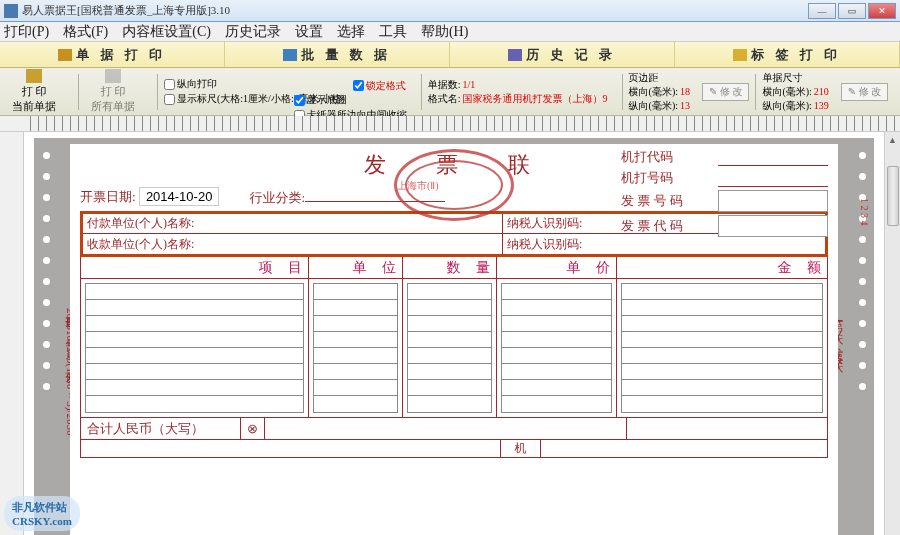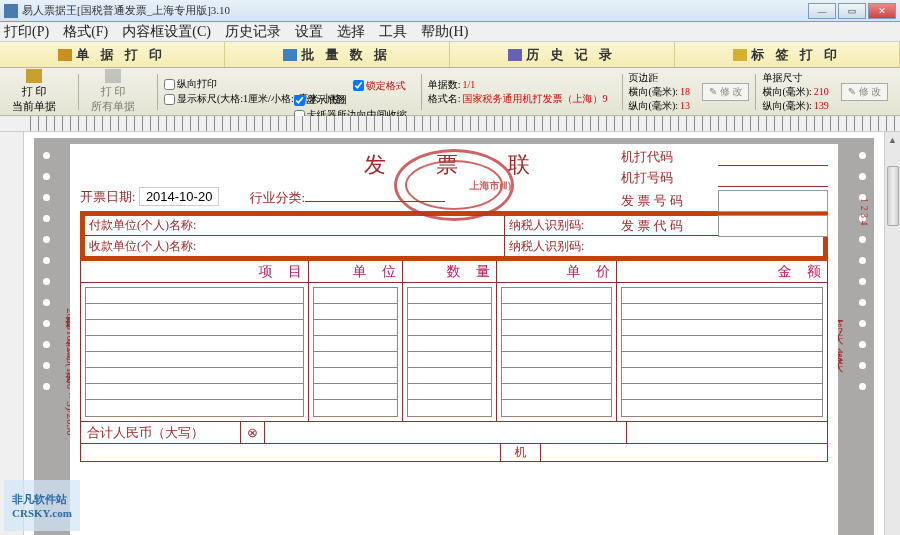--- a/index.html
+++ b/index.html
@@ -34,50 +34,50 @@
 .canvas { position: absolute; left: 24px; top: 132px; right: 16px; bottom: 0; overflow: hidden; background: #fff; }
 .invoice { position: absolute; left: 10px; top: 6px; width: 840px; height: 420px; background: #aaa9a7; }
 .perfs { position: absolute; top: 0; bottom: 0; width: 24px; }
 .perfs.left { left: 0; } .perfs.right { right: 0; }
 .perfs i { display: block; width: 7px; height: 7px; background: #fff; border-radius: 50%; margin: 14px auto; }
 .inv-body { position: absolute; left: 36px; right: 36px; top: 6px; bottom: 6px; background: #fff; padding: 6px 10px; }
 .inv-title { text-align: center; font-size: 22px; color: #a0282a; letter-spacing: 3px; font-weight: bold; position: relative; line-height: 1.6; }
 .inv-sub { text-align: center; font-size: 22px; color: #a0282a; letter-spacing: 14px; font-weight: normal; }
 .stamp { position: absolute; left: 50%; top: 5px; transform: translateX(-50%); width: 120px; height: 72px; border: 3px solid #c03030; border-radius: 50%; opacity: 0.75; pointer-events: none; }
 .stamp::after { content: ""; position: absolute; left: 8px; right: 8px; top: 8px; bottom: 8px; border: 2px solid #c03030; border-radius: 50%; }
-.stamp-txt { position: absolute; left: 0; right: 0; top: 27px; text-align: right; font-size: 10px; color: #c03030; font-weight: bold; }
+.stamp-txt { position: absolute; left: 0; right: 0; top: 27px; text-align: left; font-size: 10px; color: #c03030; }
 .top-right { position: absolute; right: 10px; top: 4px; font-size: 13px; color: #a0282a; }
 .top-right .row { display: flex; align-items: center; margin-bottom: 3px; gap: 27px; }
 .top-right .lbl { width: 70px; }
 .top-right .fld { width: 110px; height: 18px; border-bottom: 1px solid #a0282a; }
 .top-right .fld.box { border: 1px solid #999; height: 22px; background: #fff; }
 .date-row { display: flex; align-items: center; font-size: 13px; color: #a0282a; margin-top: 6px; gap: 30px; }
 .date-row .val { color: #000; font-family: Arial; border: 1px solid #ccc; padding: 1px 6px; background: #fff; }
 .date-row .blank { display: inline-block; width: 140px; border-bottom: 1px solid #a0282a; height: 16px; }
-.info-box { border: 5px solid #c2410c; margin-top: 4px; }
+.info-box { border: 3px solid #c2410c; margin-top: 4px; }
 .info-row { display: flex; border-bottom: 1px solid #a0282a; height: 20px; font-size: 12px; color: #a0282a; }
 .info-row:last-child { border-bottom: none; }
 .info-cell { border-right: 1px solid #a0282a; padding: 1px 4px; display: flex; align-items: center; }
 .info-cell:last-child { border-right: none; }
 .tbl { border: 1px solid #a0282a; border-top: none; }
 .tbl-head { display: flex; height: 22px; }
 .tbl-head div { border-right: 1px solid #a0282a; border-bottom: 1px solid #a0282a; text-align: right; font-size: 14px; color: #be185d; line-height: 22px; letter-spacing: 6px; }
 .tbl-head div:last-child { border-right: none; }
 .c1 { width: 228px; } .c2 { width: 94px; } .c3 { width: 94px; } .c4 { width: 120px; } .c5 { flex: 1; }
 .tbl-rows { display: flex; height: 138px; }
 .tbl-rows > div { border-right: 1px solid #a0282a; position: relative; }
 .tbl-rows > div:last-child { border-right: none; }
 .inner-box { position: absolute; left: 4px; right: 4px; top: 4px; bottom: 4px; border: 1px solid #888; background: #fff; }
 .inner-box i { display: block; height: 16px; border-bottom: 1px solid #888; }
 .total-row { display: flex; border: 1px solid #a0282a; border-top: none; height: 22px; font-size: 13px; color: #a0282a; align-items: center; }
 .total-row .seg { padding: 0 6px; border-right: 1px solid #a0282a; height: 100%; display: flex; align-items: center; }
 .side-txt { position: absolute; font-size: 11px; color: #a0282a; writing-mode: vertical-rl; top: 170px; }
 .side-txt.l { left: 29px; } .side-txt.r { right: 29px; font-size: 14px; letter-spacing: 6px; }
 .tabnum { position: absolute; right: 4px; top: 60px; font-size: 10px; color: #c03030; writing-mode: vertical-rl; }
-.watermark { position: absolute; left: 4px; bottom: 4px; font-size: 11px; color: #2a6aa8; font-weight: bold; background: rgba(210,230,250,0.7); padding: 12px 8px; border-radius: 0; }
+.watermark { position: absolute; left: 4px; bottom: 4px; font-size: 11px; color: #2a6aa8; font-weight: bold; background: rgba(210,230,250,0.7); padding: 4px 8px; border-radius: 16px; }
 .machine-row { display: flex; border: 1px solid #a0282a; border-top: none; height: 18px; font-size: 12px; color: #a0282a; }
 </style>
 </head>
 <body>
 
 <div class="titlebar">
   <div class="titlebar-icon"></div>
   <span>易人票据王[国税普通发票_上海专用版]3.10</span>
   <div class="titlebar-btns">
     <span>—</span>

